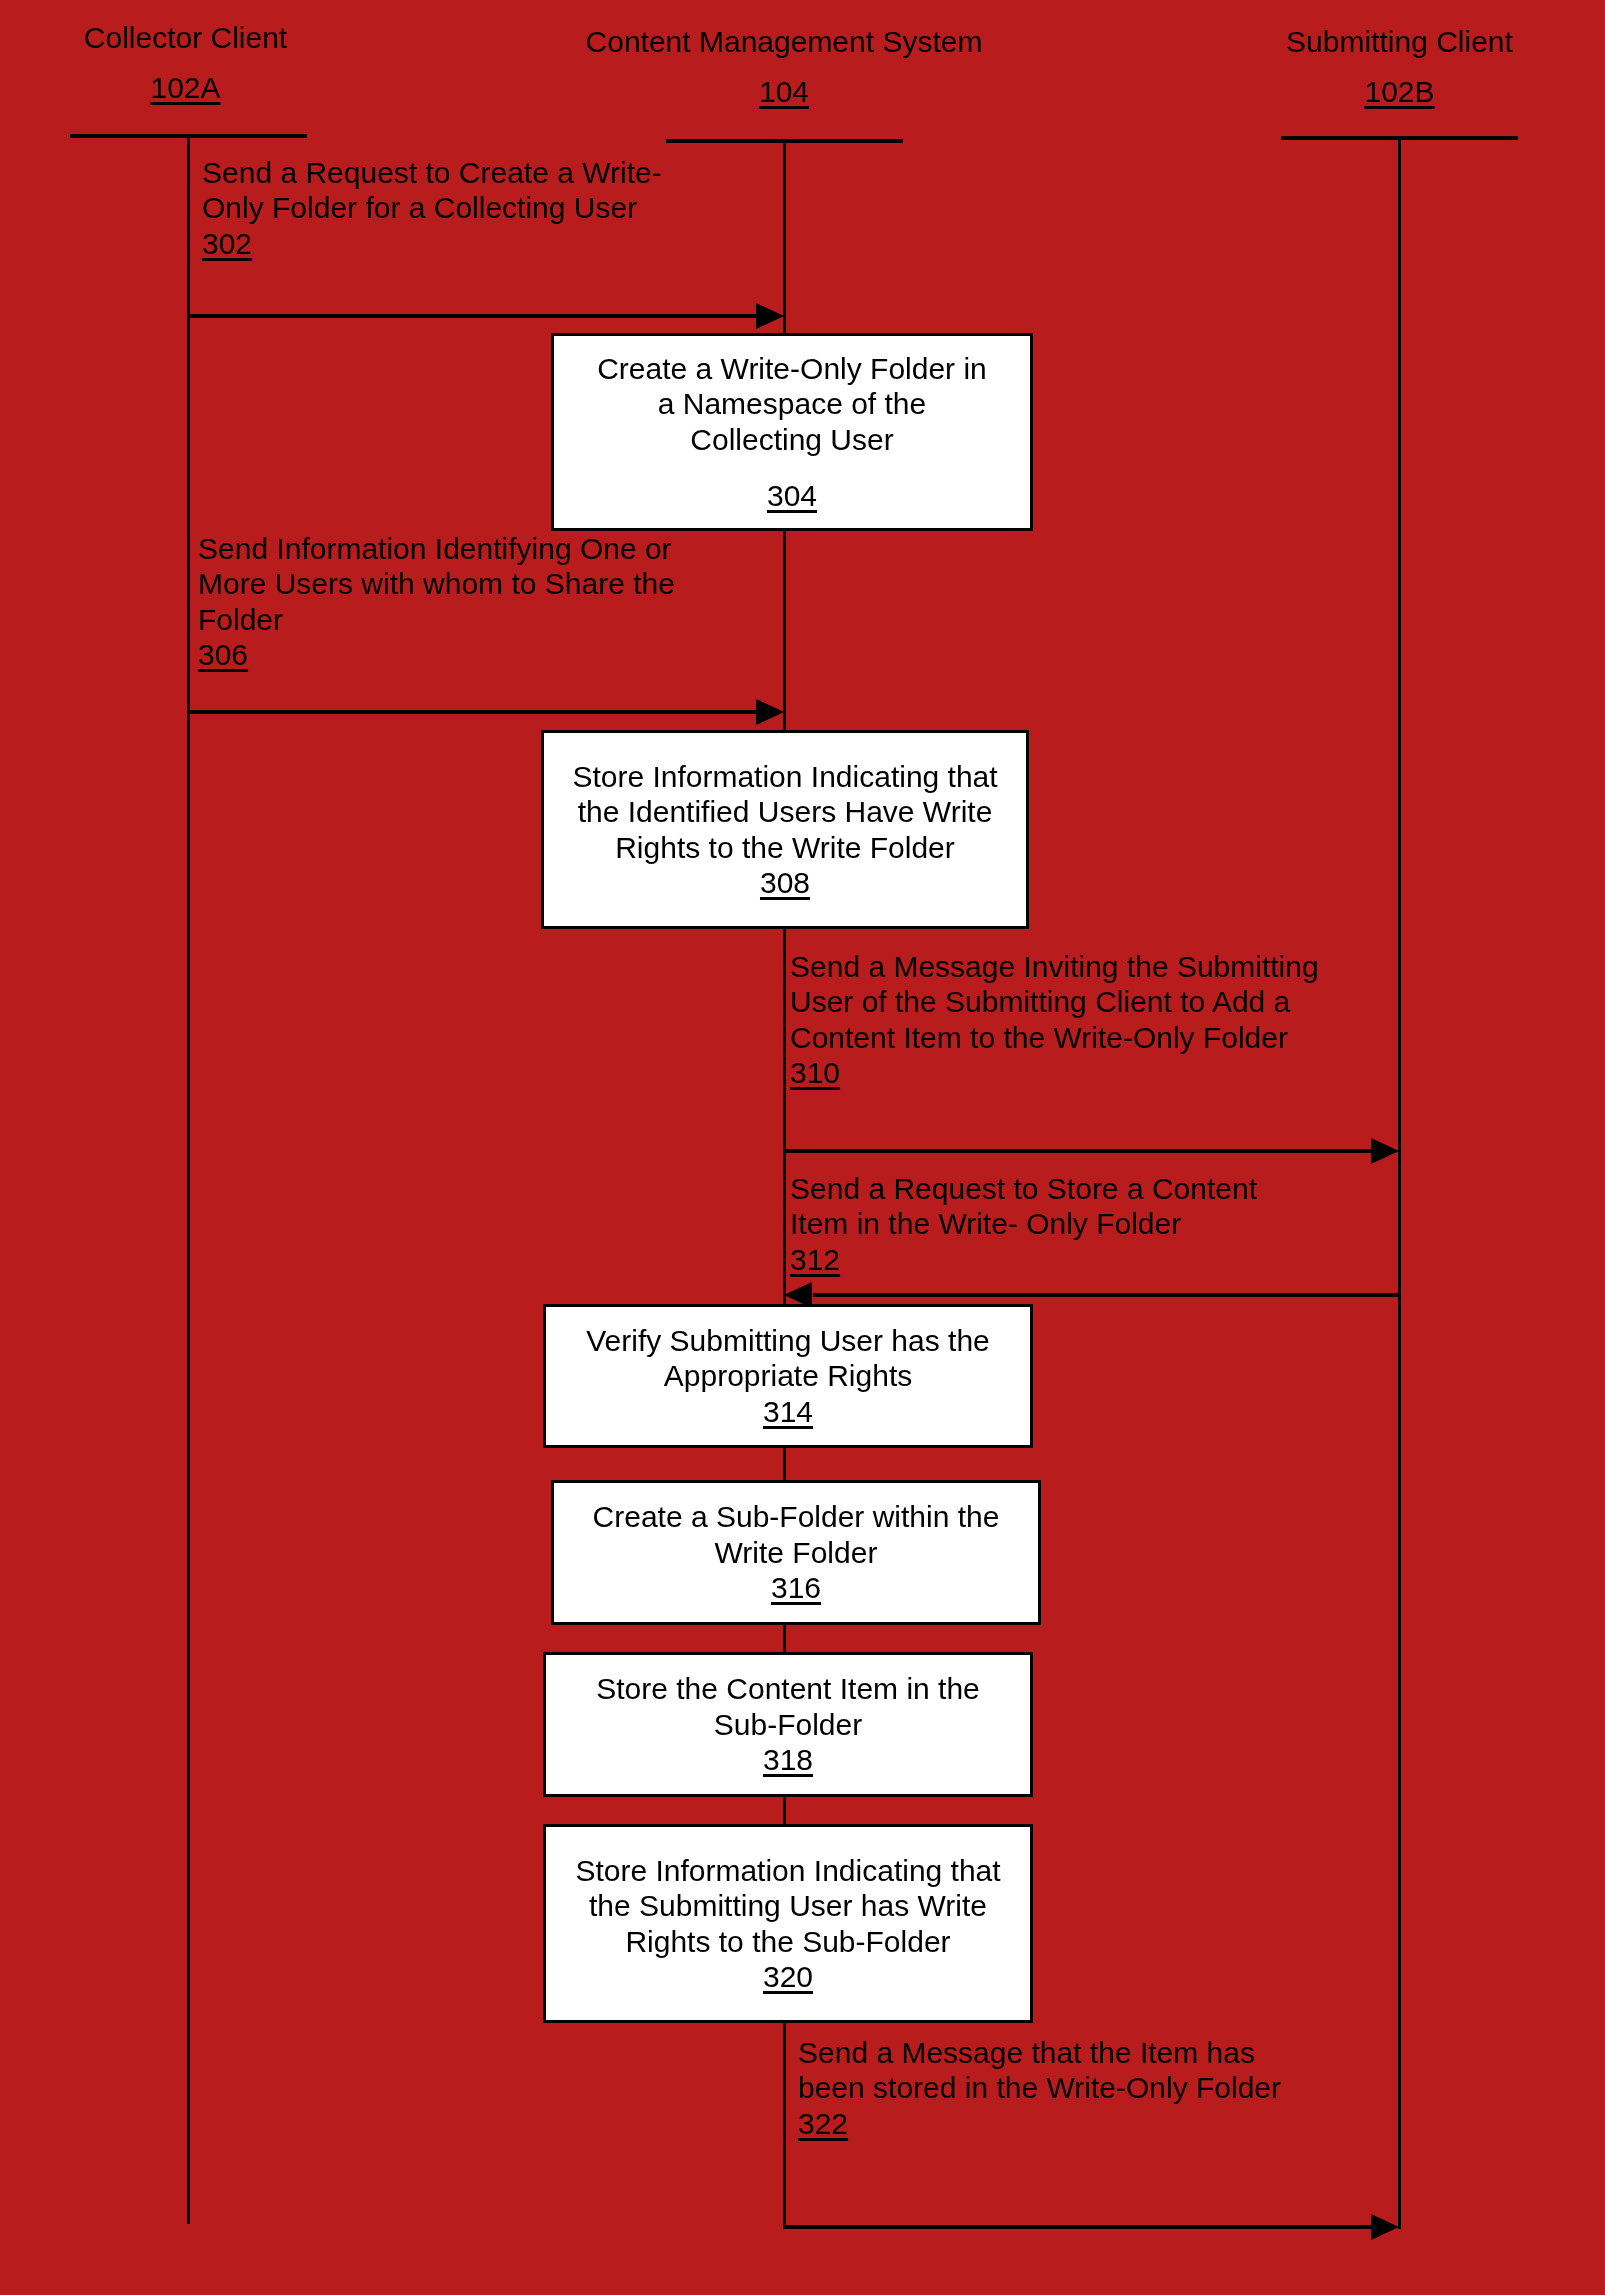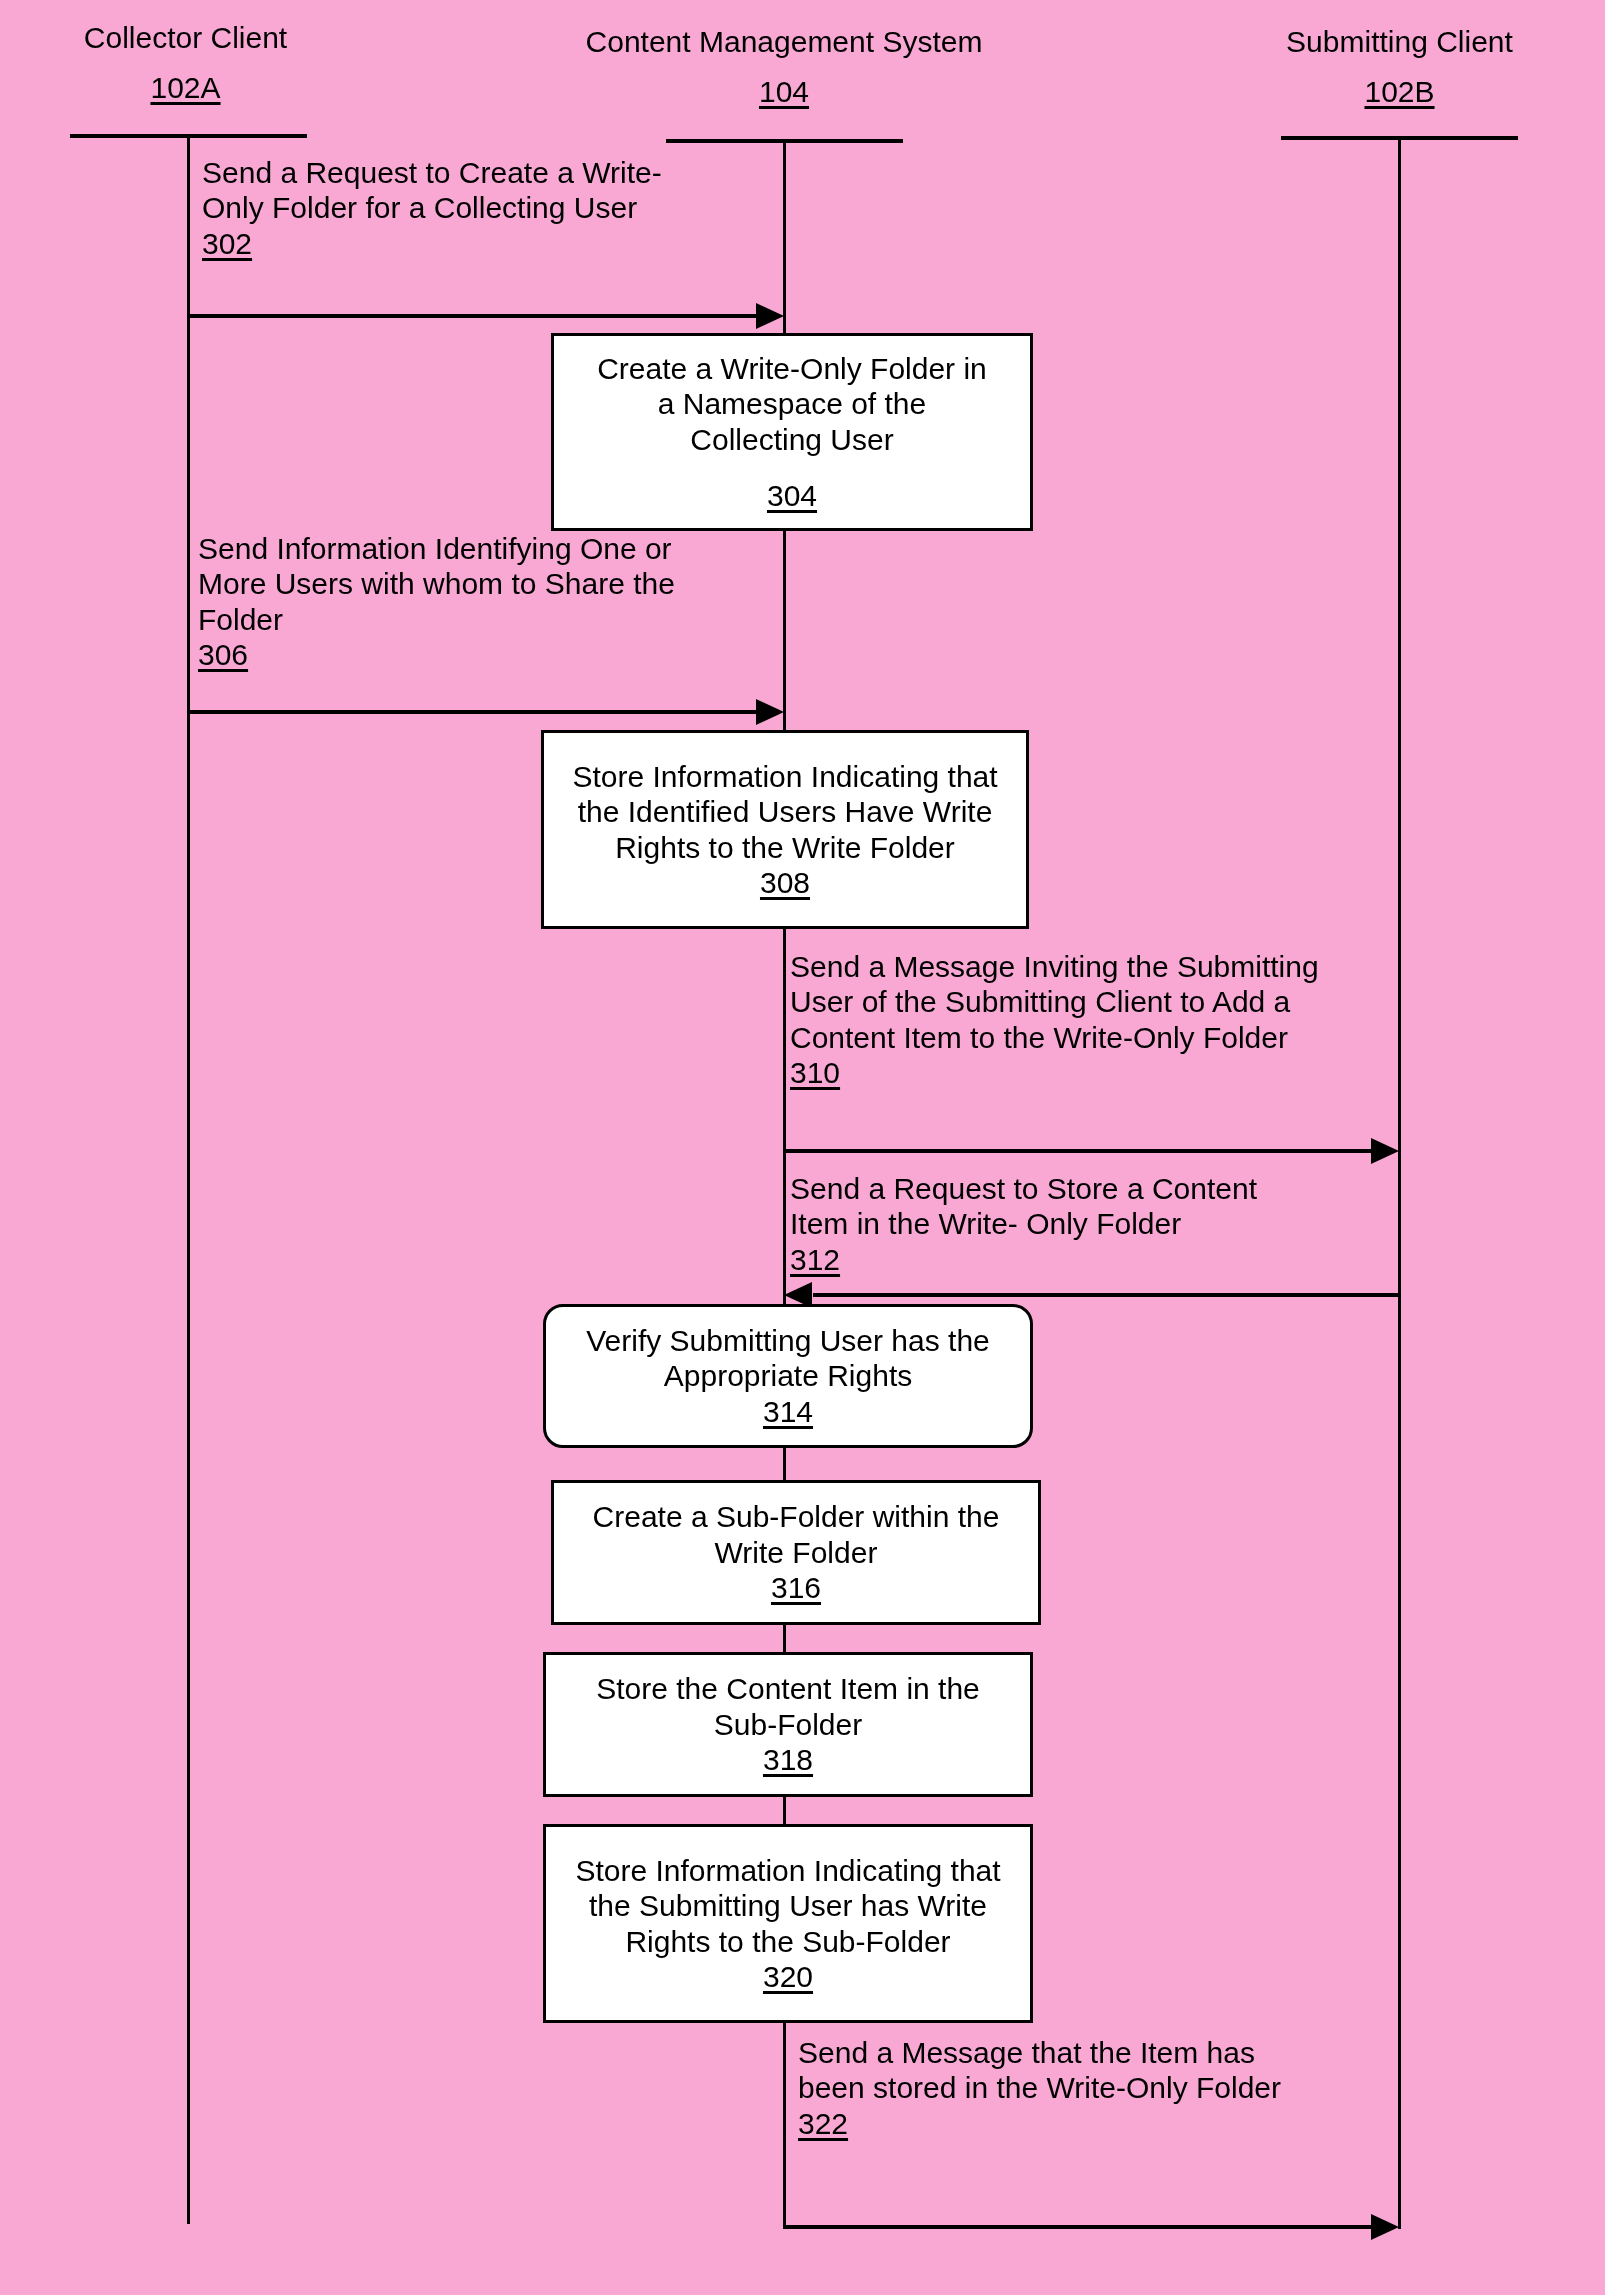--- a/index.html
+++ b/index.html
@@ -5,21 +5,21 @@
 <style>
   html, body {
     margin: 0;
     padding: 0;
     background: #ffffff;
   }
   #stage {
     position: relative;
     width: 1605px;
     height: 2295px;
-    background: #f9a8d4;
+    background: #b91c1c;
     font-family: "Liberation Sans", sans-serif;
     color: #000000;
     overflow: hidden;
   }
 
   
   .actor {
     position: absolute;
     text-align: center;
     line-height: 1.12;
@@ -199,21 +199,21 @@
   <div class="msg-label" style="left:790px; top:1171px; width:601px;">
     <div class="msg-text">Send a Request to Store a Content
 Item in the Write- Only Folder</div>
     <div class="msg-ref">312</div>
   </div>
   <div class="arrow" style="left:784px; top:1281px; width:615px; height:28.5px;">
     <div class="arrow-line" style="left:28.5px; width:587px;"></div>
     <div class="arrow-head left" style="left:0px;"></div>
   </div>
 
-  <div class="pbox" style="left:543px; top:1304px; width:490px; height:144px;border-radius:20px;">
+  <div class="pbox" style="left:543px; top:1304px; width:490px; height:144px;">
     <div class="pbox-text">Verify Submitting User has the
 Appropriate Rights</div>
     <div class="pbox-ref">314</div>
   </div>
 
   <div class="pbox" style="left:543px; top:1480px; width:490px; height:145px;margin-left:8px;">
     <div class="pbox-text">Create a Sub-Folder within the
 Write Folder</div>
     <div class="pbox-ref">316</div>
   </div>

